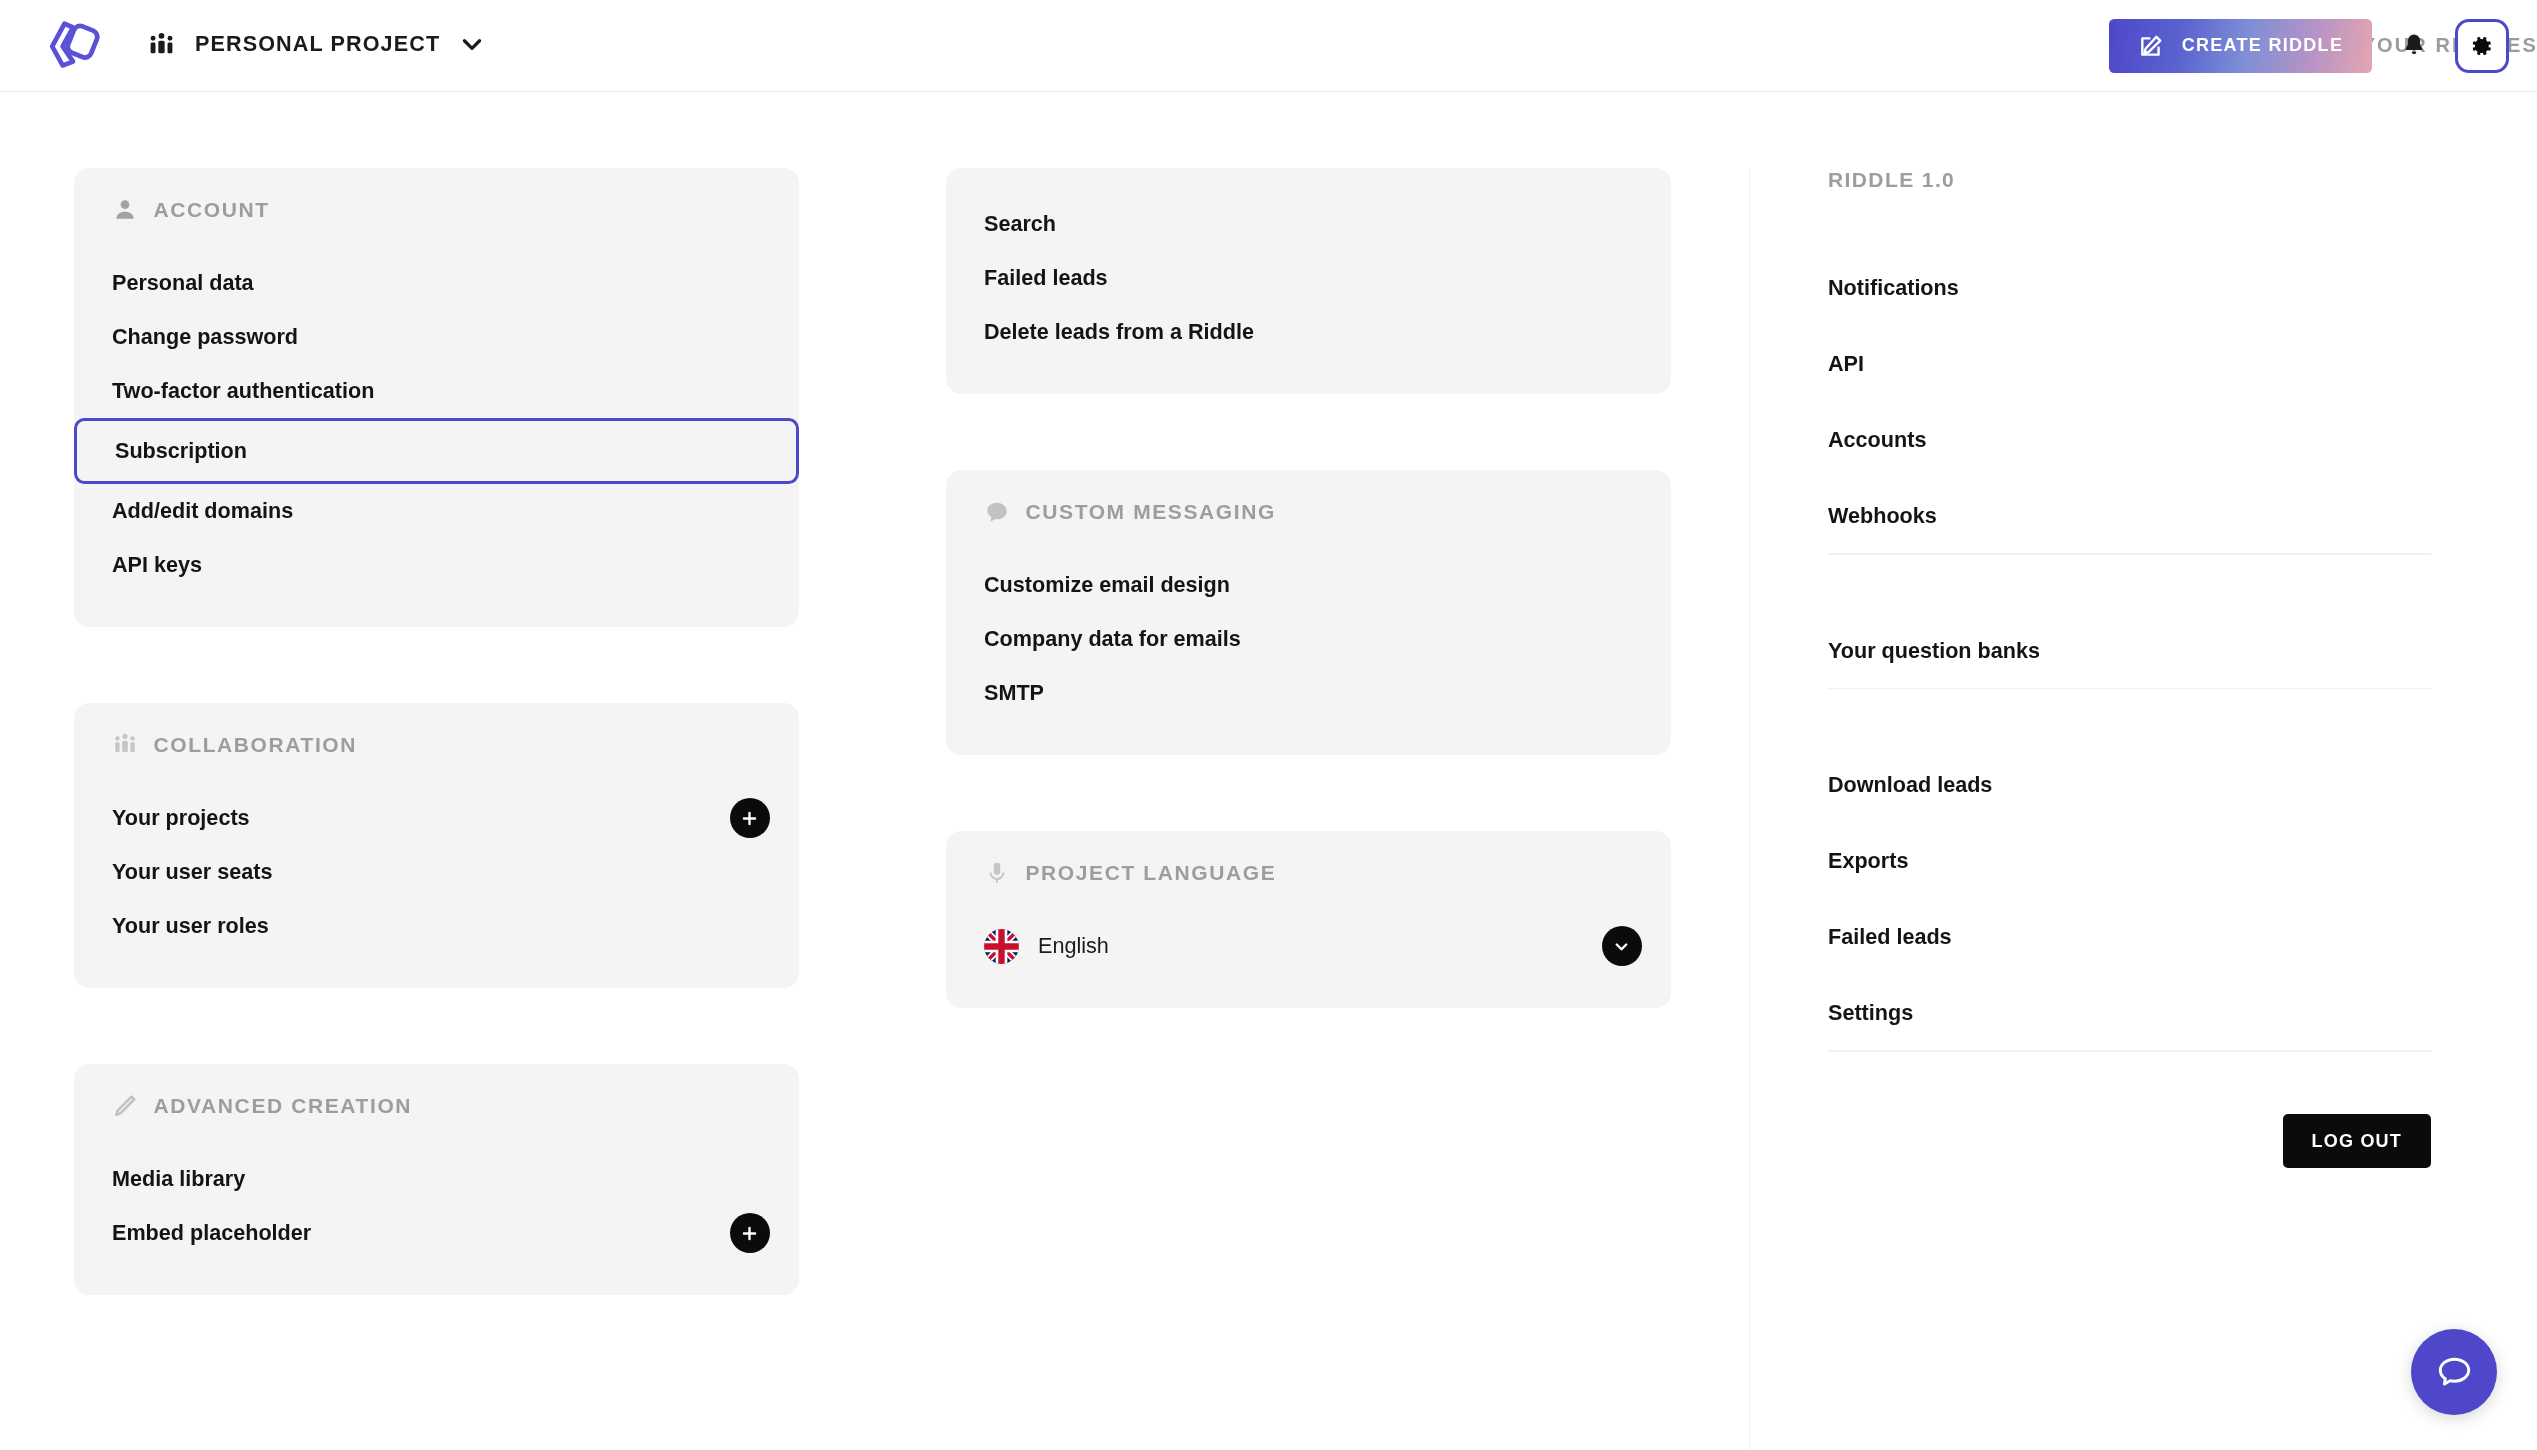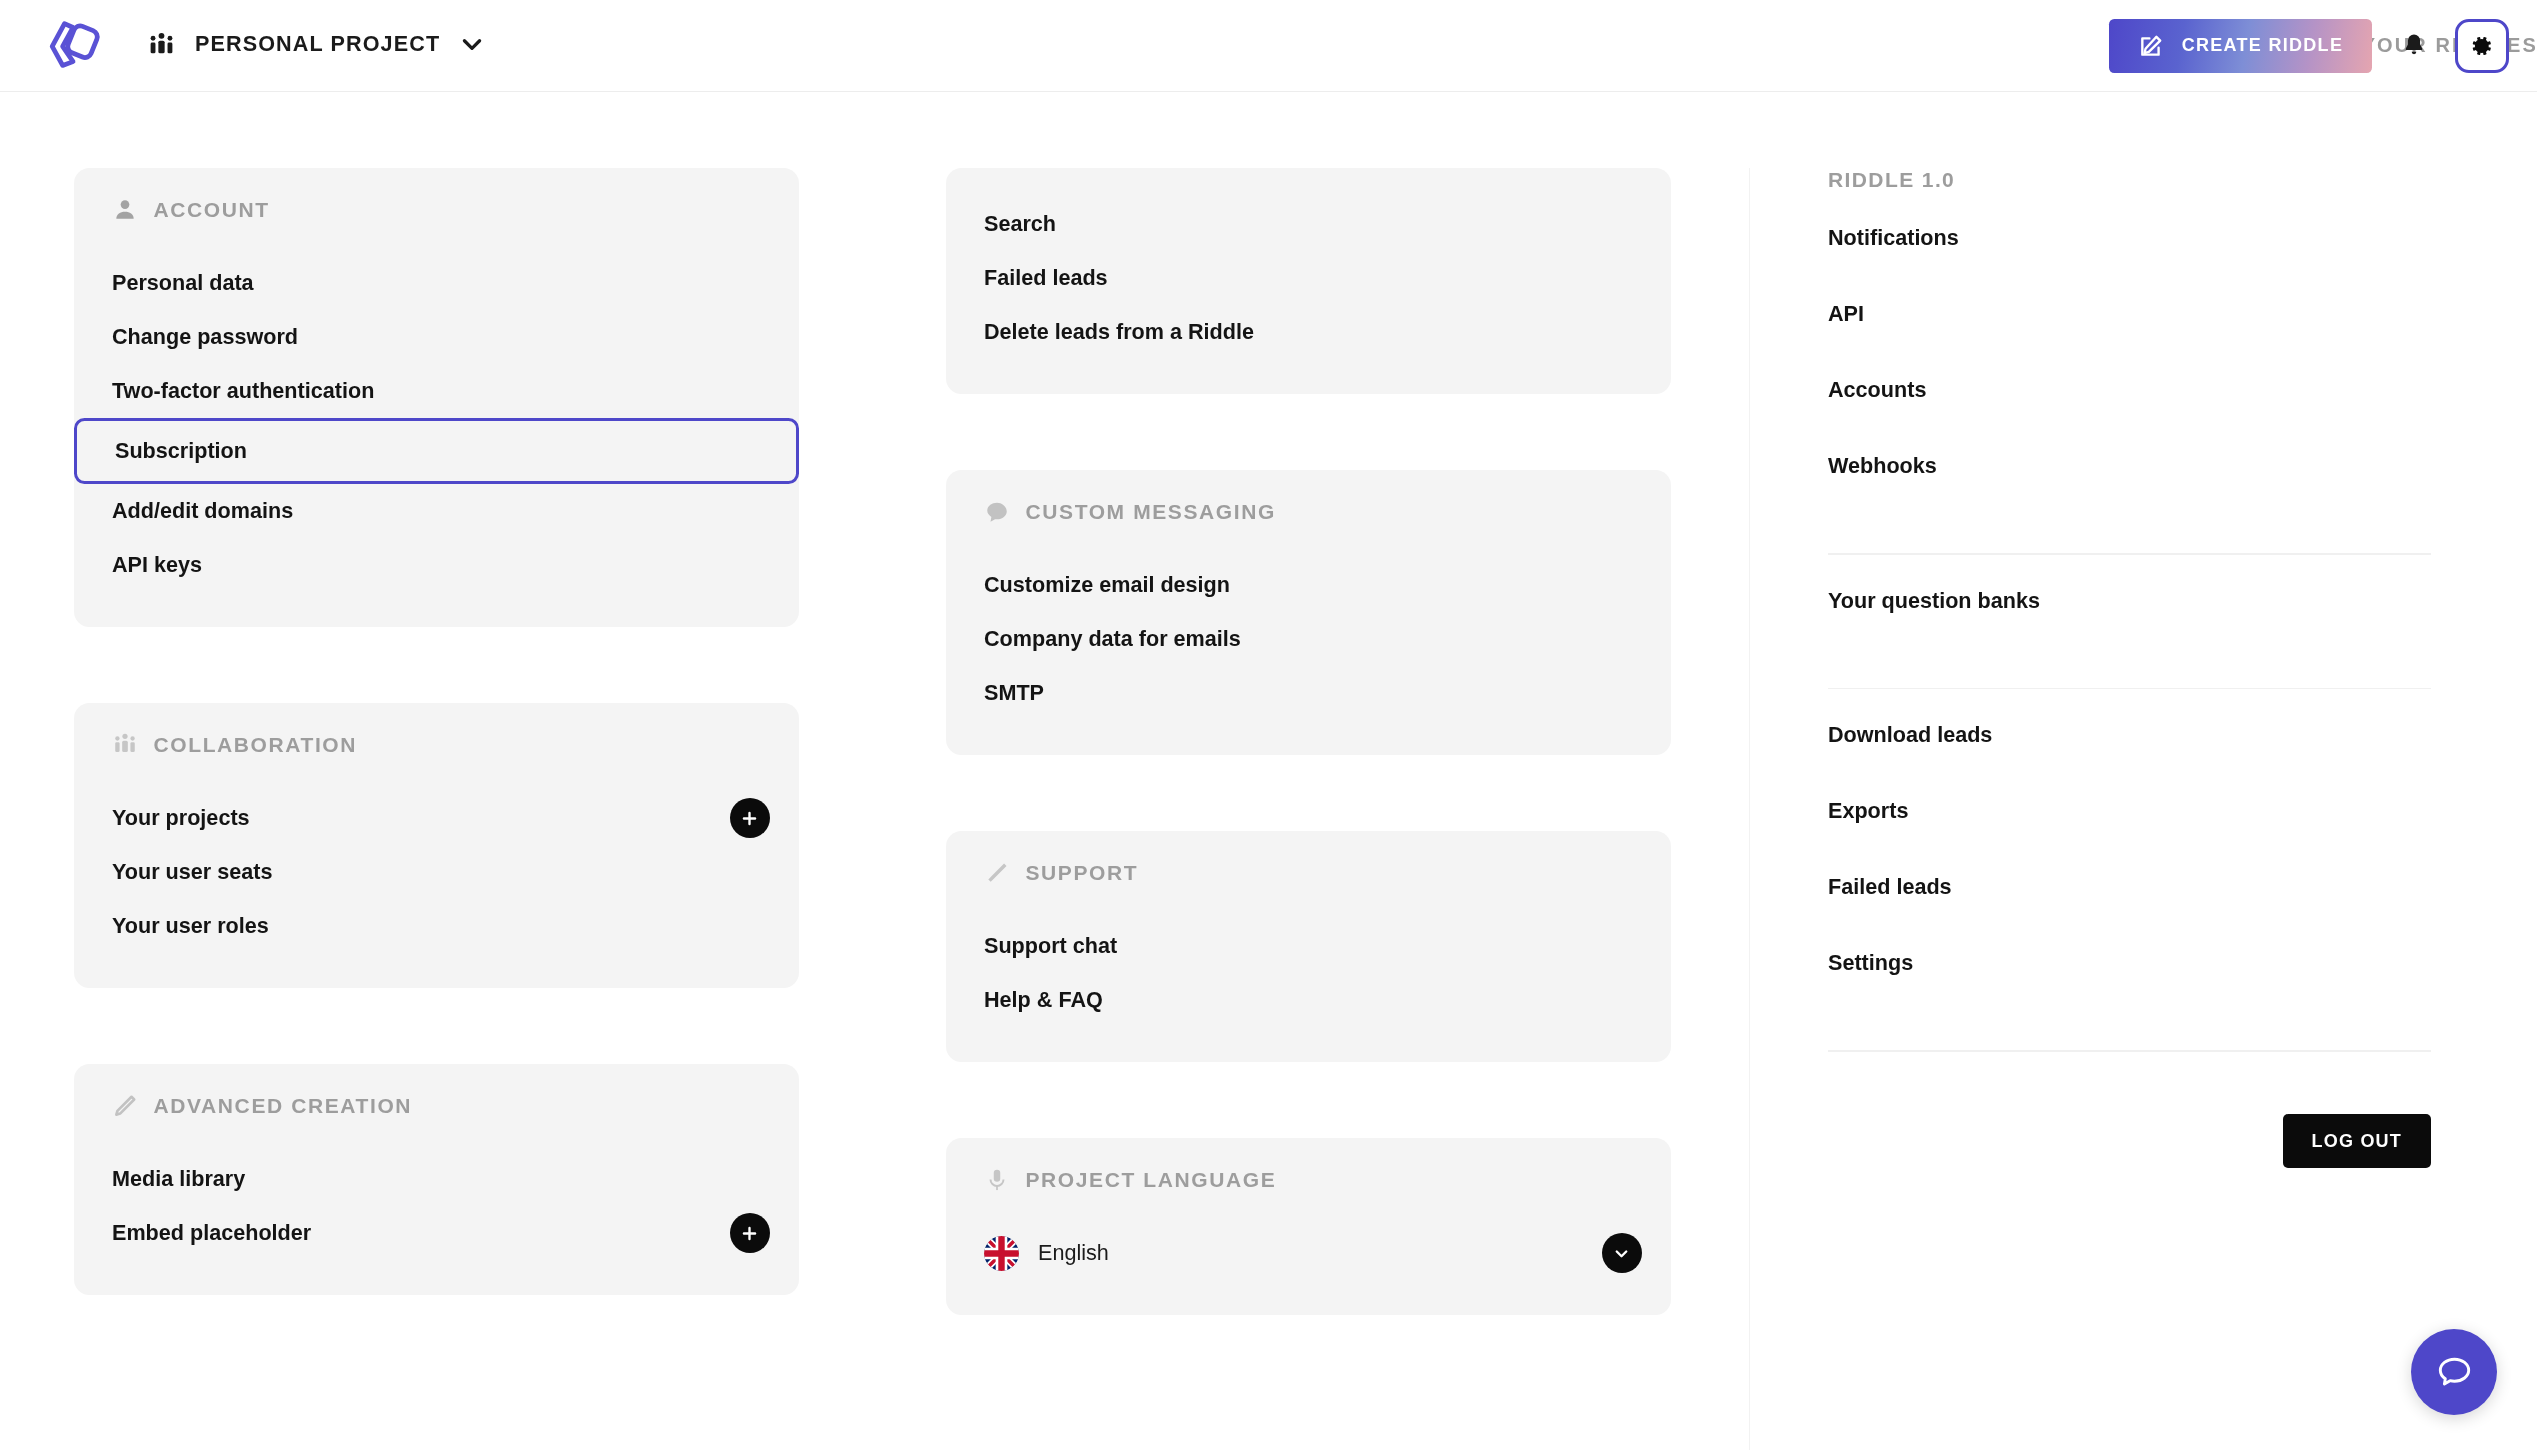--- a/index.html
+++ b/index.html
@@ -155,21 +155,21 @@
   
   .plain-section { display: flex; flex-direction: column; }
   .plain-head {
     font-size: 21px;
     font-weight: 700;
     letter-spacing: 1.4px;
     color: #9d9d9d;
     margin-bottom: 33px;
   }
   .plain-row {
-    display: flex; align-items: flex-start;
+    display: flex; align-items: flex-end;
     min-height: 76px;
     cursor: pointer;
   }
   .plain-row .menu-label { font-size: 21.6px; }
   .hr {
     height: 1.7px;
     background: #f0f0f0;
     margin: 24px 0 33px 0;
   }
   .logout-wrap { display: flex; justify-content: flex-end; margin-top: 29px; }
@@ -387,34 +387,20 @@
         <span class="menu-label">Customize email design</span>
       </div>
       <div class="menu-row">
         <span class="menu-label">Company data for emails</span>
       </div>
       <div class="menu-row">
         <span class="menu-label">SMTP</span>
       </div>
     </div>
 
-    <div class="card">
-      <div class="card-head">
-        <svg class="card-head-icon" viewBox="0 0 24 24" fill="#c6c6c6">
-          <path d="M18.5 3.2 L20.8 5.5 L9.5 16.8 L6.2 20.1 L4 17.9 L7.3 14.6 Z"></path>
-        </svg>
-        <span class="card-head-title">SUPPORT</span>
-      </div>
-      <div class="menu-row">
-        <span class="menu-label">Support chat</span>
-      </div>
-      <div class="menu-row">
-        <span class="menu-label">Help &amp; FAQ</span>
-      </div>
-    </div>
 
     <div class="card">
       <div class="card-head">
         <svg class="card-head-icon" viewBox="0 0 24 24" fill="#c6c6c6">
           <rect x="9" y="2.5" width="6" height="11" rx="3"></rect>
           <path d="M6 11.5a6 6 0 0 0 12 0" fill="none" stroke="#c6c6c6" stroke-width="1.8"></path>
           <rect x="11.2" y="17" width="1.6" height="4.3"></rect>
         </svg>
         <span class="card-head-title">PROJECT LANGUAGE</span>
       </div>

